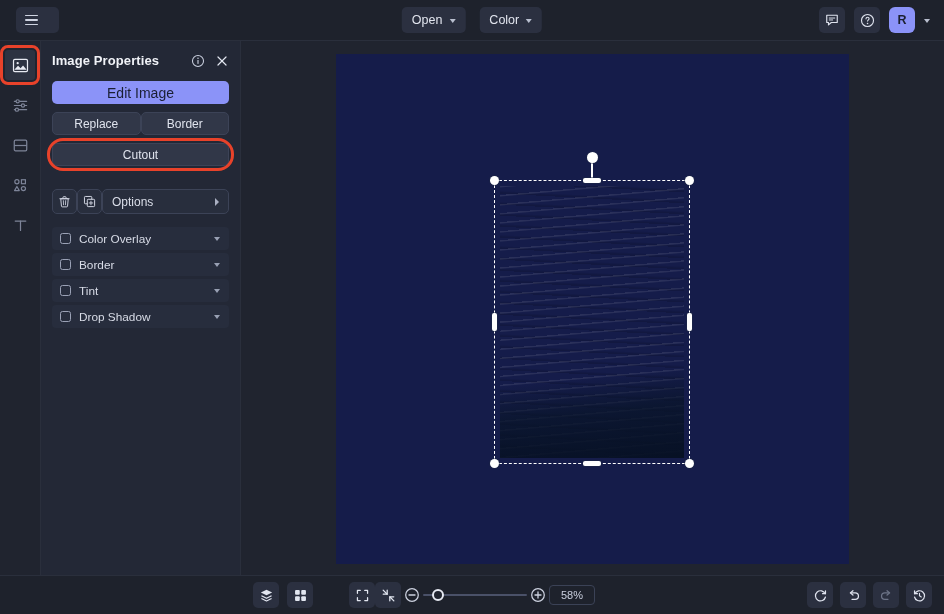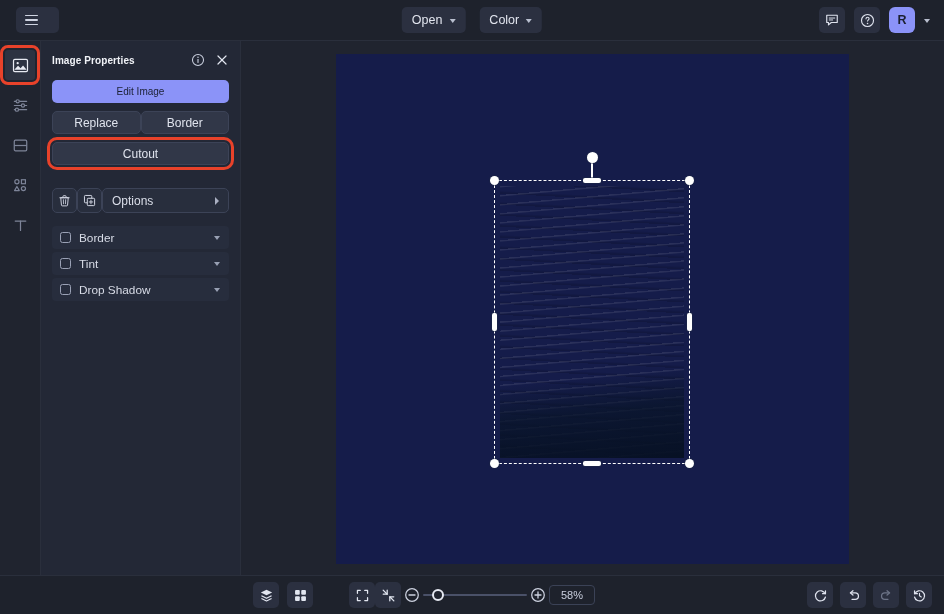--- a/index.html
+++ b/index.html
@@ -109,52 +109,52 @@
     background: #232836;
     border-right: 1px solid #2a2f3c;
     padding: 12px 11px 0 11px;
     display: flex; flex-direction: column;
   }
   .panel-head {
     display: flex; align-items: center;
     margin-bottom: 13px;
   }
   .panel-title {
-    font-size: 10px; font-weight: bold; color: #f0f2f7;
+    font-size: 13px; font-weight: bold; color: #f0f2f7;
     letter-spacing: .1px;
   }
   .panel-head-icons { margin-left: auto; display: flex; gap: 10px; align-items:center; }
 
   .btn {
     border: none; border-radius: 5px;
     height: 23px;
     font-size: 12px; cursor: pointer;
     font-family: "Liberation Sans", sans-serif;
     display: flex; align-items: center; justify-content: center;
   }
   .btn-primary {
     background: #8b93f8; color: #1a1f33;
     width: 100%; margin-bottom: 8px;
-    font-size: 10px;
+    font-size: 14px;
   }
   .btn-row { display: flex; margin-bottom: 8px; align-items: center; }
   .btn-secondary {
     background: #313748; color: #dfe3ed;
     border: 1px solid #3c4357;
     flex: 1;
   }
   .btn-wide {
     background: #313748; color: #dfe3ed;
     border: 1px solid #3c4357;
     width: 100%;
   }
   .hl-wrap {
     outline: 3px solid #e8422a;
     outline-offset: 2px;
-    border-radius: 5px;
+    border-radius: 11px;
     margin-bottom: 8px;
   }
   .hl-wrap .btn-wide { margin-bottom: 0; }
 
   .tool-row {
     display: flex; align-items: center;
     margin-top: 15px; margin-bottom: 13px;
   }
   .tool-sq {
     width: 25px; height: 25px; min-width:25px;
@@ -492,20 +492,25 @@
           </svg>
         </div>
         <div class="options-btn">
           <span>Options</span>
           <span class="chev-r"></span>
         </div>
       </div>
 
       <div class="acc-row">
         <span class="cbox"></span>
+        <span class="acc-label">Color Overlay</span>
+        <span class="chev-sm"></span>
+      </div>
+      <div class="acc-row">
+        <span class="cbox"></span>
         <span class="acc-label">Border</span>
         <span class="chev-sm"></span>
       </div>
       <div class="acc-row">
         <span class="cbox"></span>
         <span class="acc-label">Tint</span>
         <span class="chev-sm"></span>
       </div>
       <div class="acc-row">
         <span class="cbox"></span>

